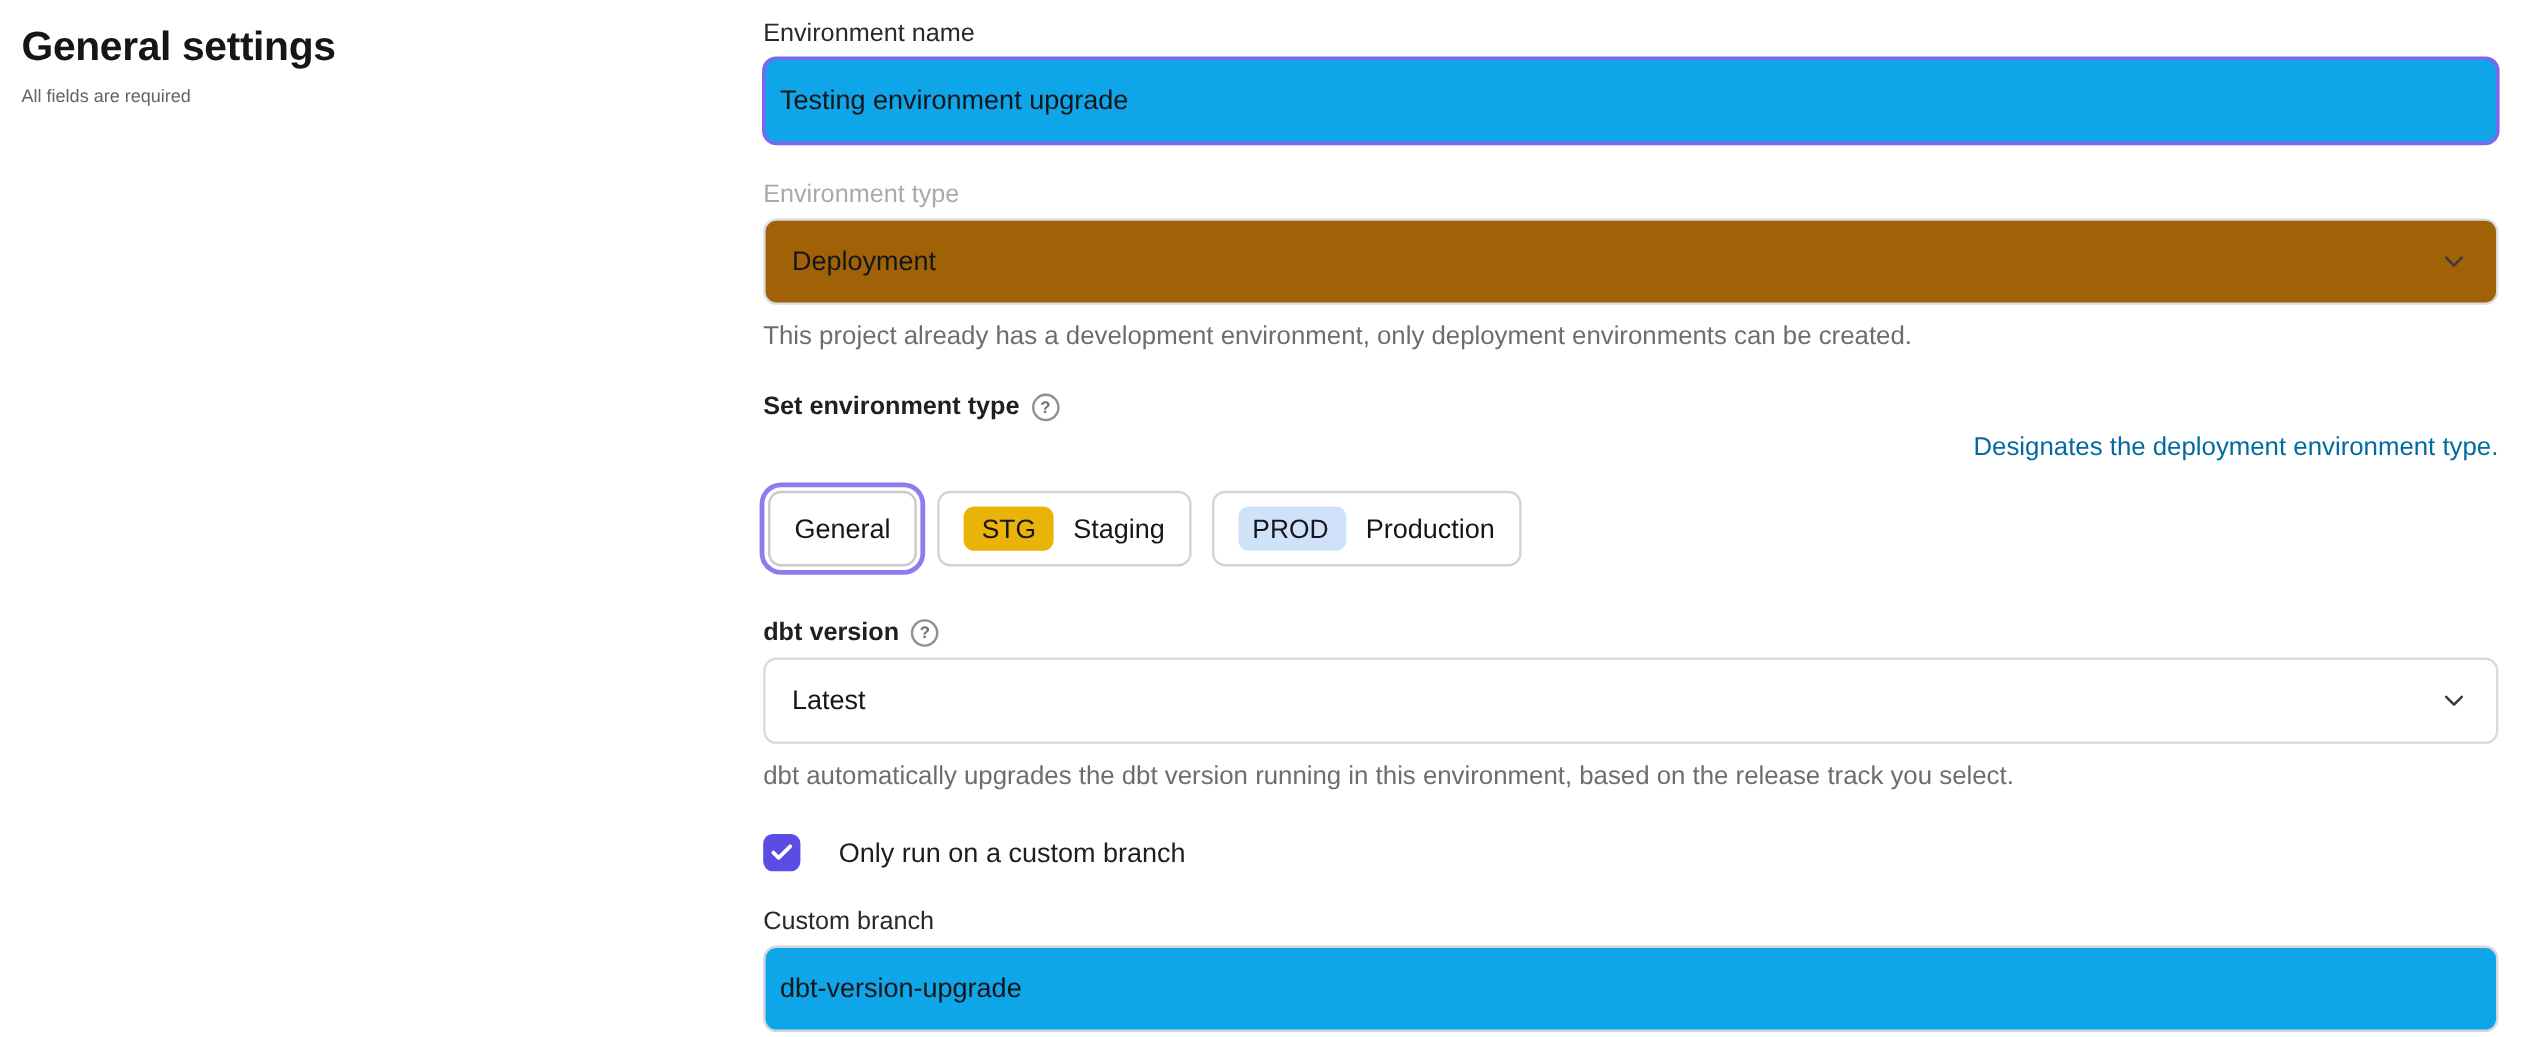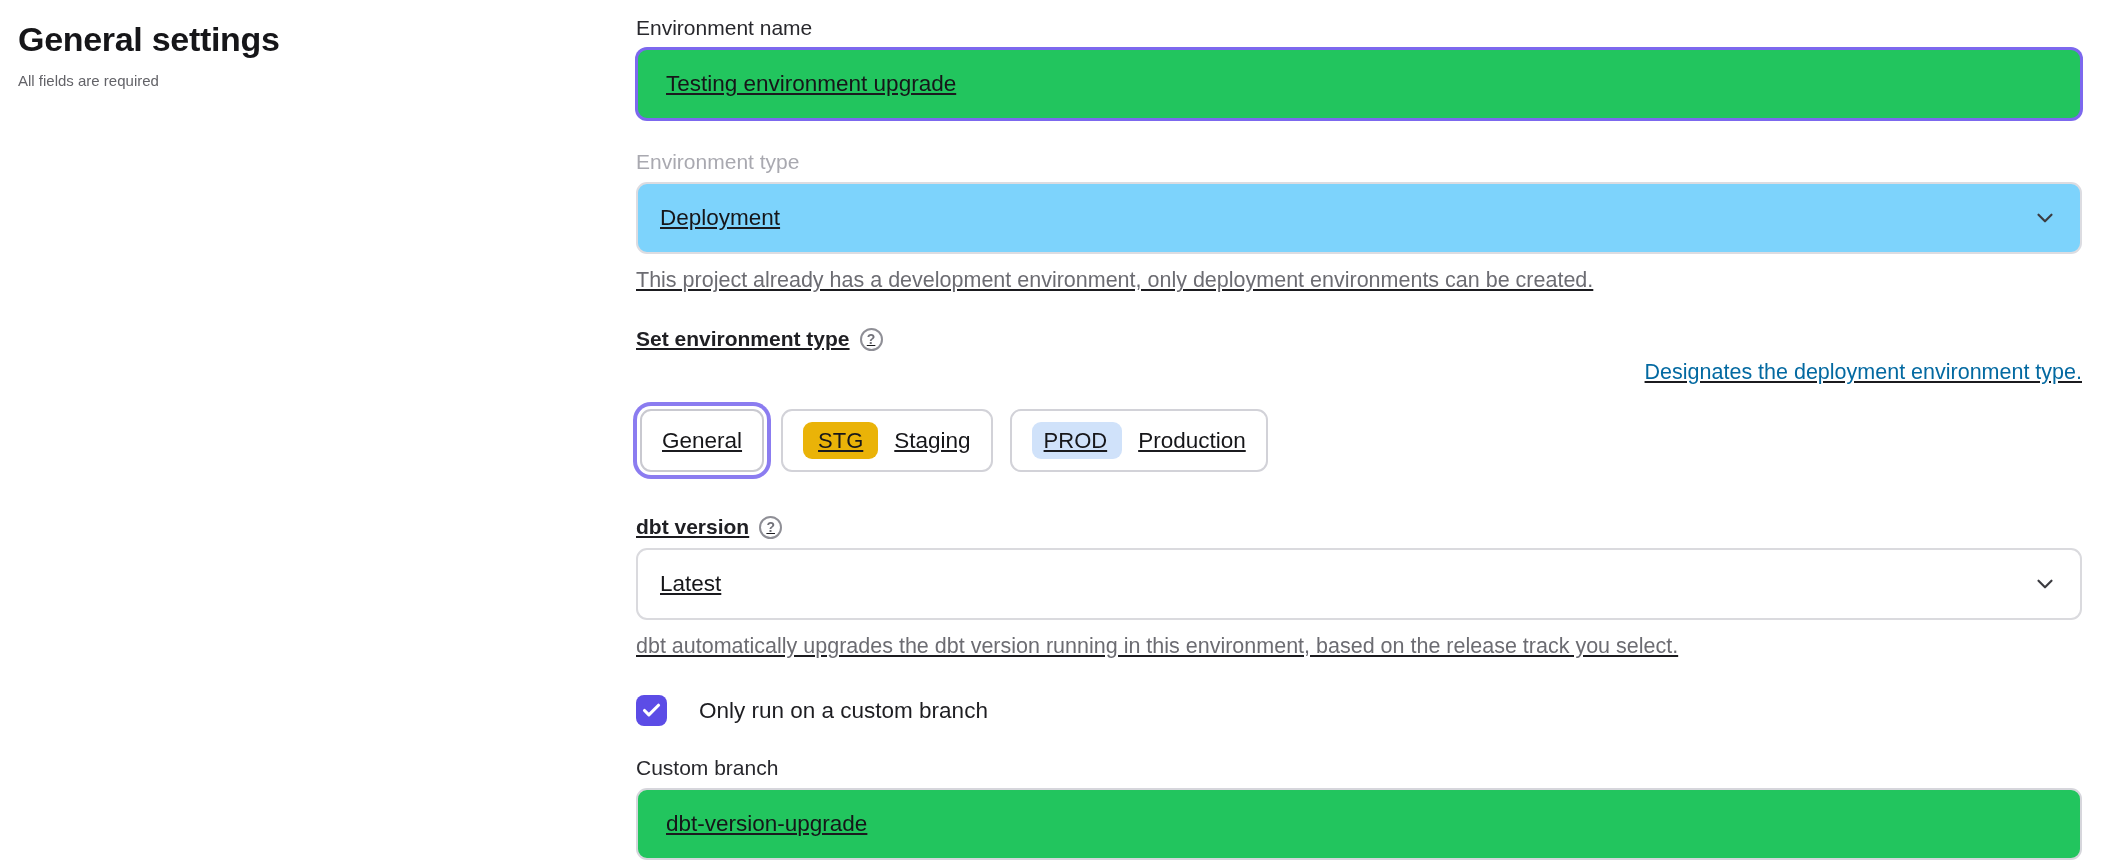--- a/index.html
+++ b/index.html
@@ -14,55 +14,55 @@
   .page { display: flex; padding: 16px 34px 0 18px; }
   .left-col { flex: 0 0 618px; }
   .form-col { width: 1446px; }
 
   .page-title {
     margin: 4px 0 0; font-size: 34px; font-weight: 700;
     color: #161619; letter-spacing: -0.3px; line-height: 1.15;
   }
   .page-subtitle { margin: 13px 0 0; font-size: 15px; color: #636368; }
 
-  .field { margin: 0; text-decoration: underline; }
+  .field { margin: 0; }
   .field-label {
     display: inline-block; font-size: 21px; font-weight: 500;
     color: #28282d; margin: 0 0 8px;
   }
   .field-label.strong { font-weight: 700; color: #202024; }
   .field-label.disabled { color: #a9a9b0; }
 
   .label-row { display: flex; align-items: center; gap: 10px; margin-bottom: 9px; }
   .label-row .field-label { margin-bottom: 0; }
   .help-icon {
     width: 23px; height: 23px; border: 2px solid #8f8f96; border-radius: 50%;
     color: #707078; font-size: 14px; font-weight: 700;
     display: inline-flex; align-items: center; justify-content: center;
     line-height: 1; user-select: none;
   }
 
   .text-input {
     display: block; width: 100%; height: 72px;
     border: 2px solid #d6d6dc; border-radius: 11px;
-    padding: 0 28px; font-size: 22.5px; font-family: inherit;
-    color: #161619; background: #22c55e; outline: none;
+    padding: 0 12px; font-size: 22.5px; font-family: inherit;
+    color: #161619; background: #0ea5e9; outline: none;
   }
   .text-input.focused {
     border-color: #7c68ee;
     box-shadow: 0 0 0 1px #7c68ee;
   }
 
   .select-box {
     height: 72px; border: 2px solid #dadade; border-radius: 11px;
     display: flex; align-items: center; justify-content: space-between;
     padding: 0 22px; font-size: 22.5px; color: #161619; background: #fff;
     cursor: pointer;
   }
-  .select-box.disabled { background: #7dd3fc; border-color: #dcdce1; cursor: default; }
+  .select-box.disabled { background: #a16207; border-color: #dcdce1; cursor: default; }
   .chevron { width: 26px; height: 26px; flex: 0 0 26px; }
 
   .helper-text { margin: 14px 0 0; font-size: 21.5px; color: #6c6c72; }
   .desc-text { margin: 0 0 0; font-size: 21.5px; color: #0369a1; text-align: right; }
 
   .gap-30 { margin-top: 30px; }
   .gap-34 { margin-top: 34px; }
   .gap-36 { margin-top: 36px; }
 
   .btn-row { display: flex; align-items: center; gap: 17px; margin-top: 17px; padding: 7px 0 7px 4px; }

